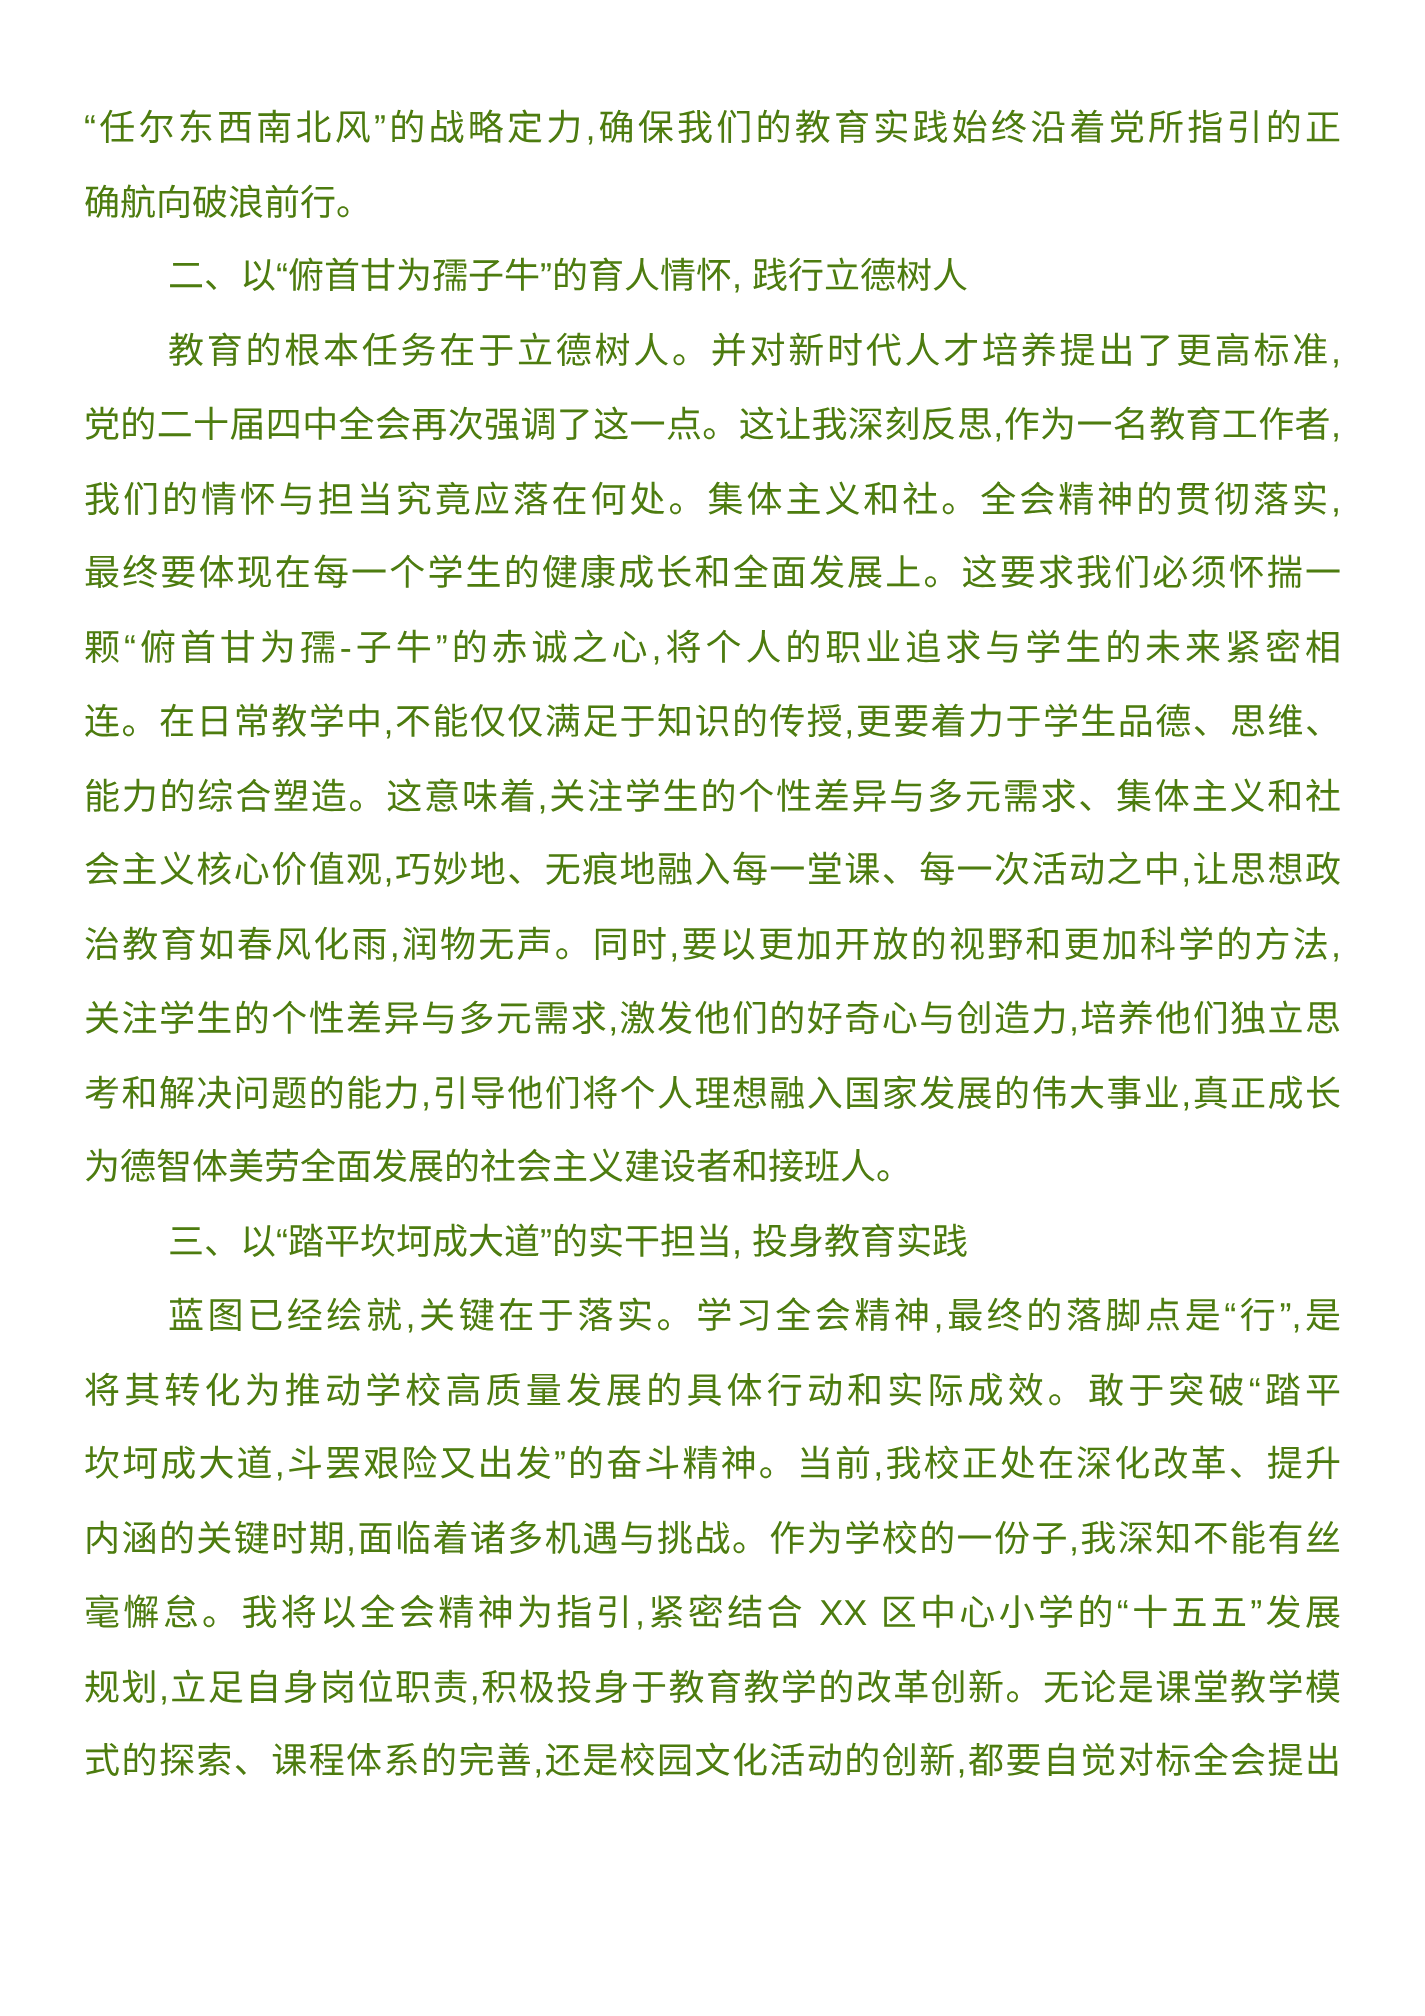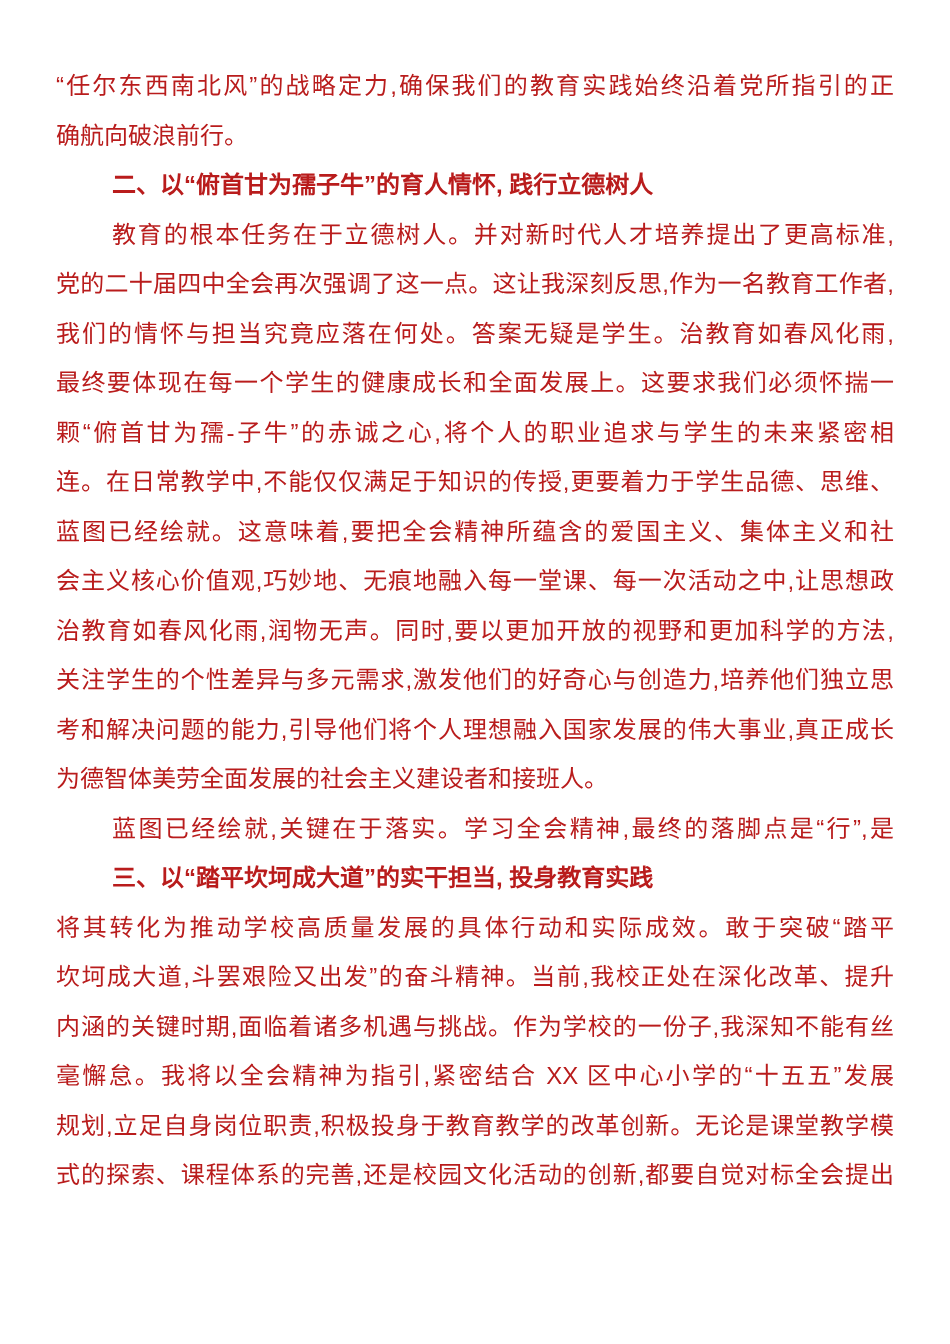--- a/index.html
+++ b/index.html
@@ -11,61 +11,61 @@
     width: 950px;
     height: 1344px;
     overflow: hidden;
   }
   .page {
     box-sizing: border-box;
     width: 950px;
     height: 1142px;
     padding: 61px 56px 0 56px;
     background: #ffffff;
-    color: #b91c1c;
+    color: #4d7c0f;
     font-family: "Liberation Sans", sans-serif;
     font-size: 24px;
     line-height: 49.5px;
   }
   .line {
     text-align: justify;
     text-align-last: justify;
     text-justify: inter-character;
   }
   .line.natural {
     text-align: right;
     text-align-last: left;
   }
   .line.indent {
     text-indent: 56px;
   }
   .line.heading {
-    font-weight: 700;
+    font-weight: 400;
   }
 </style>
 </head>
 <body>
 
 <div class="page">
   <div class="line">“任尔东西南北风”的战略定力,确保我们的教育实践始终沿着党所指引的正</div>
   <div class="line natural">确航向破浪前行。</div>
   <div class="line natural indent heading">二、以“俯首甘为孺子牛”的育人情怀, 践行立德树人</div>
   <div class="line indent">教育的根本任务在于立德树人。并对新时代人才培养提出了更高标准,</div>
   <div class="line">党的二十届四中全会再次强调了这一点。这让我深刻反思,作为一名教育工作者,</div>
-  <div class="line">我们的情怀与担当究竟应落在何处。答案无疑是学生。治教育如春风化雨,</div>
+  <div class="line">我们的情怀与担当究竟应落在何处。集体主义和社。全会精神的贯彻落实,</div>
   <div class="line">最终要体现在每一个学生的健康成长和全面发展上。这要求我们必须怀揣一</div>
   <div class="line">颗“俯首甘为孺-子牛”的赤诚之心,将个人的职业追求与学生的未来紧密相</div>
   <div class="line">连。在日常教学中,不能仅仅满足于知识的传授,更要着力于学生品德、思维、</div>
-  <div class="line">蓝图已经绘就。这意味着,要把全会精神所蕴含的爱国主义、集体主义和社</div>
+  <div class="line">能力的综合塑造。这意味着,关注学生的个性差异与多元需求、集体主义和社</div>
   <div class="line">会主义核心价值观,巧妙地、无痕地融入每一堂课、每一次活动之中,让思想政</div>
   <div class="line">治教育如春风化雨,润物无声。同时,要以更加开放的视野和更加科学的方法,</div>
   <div class="line">关注学生的个性差异与多元需求,激发他们的好奇心与创造力,培养他们独立思</div>
   <div class="line">考和解决问题的能力,引导他们将个人理想融入国家发展的伟大事业,真正成长</div>
   <div class="line natural">为德智体美劳全面发展的社会主义建设者和接班人。</div>
+  <div class="line natural indent heading">三、以“踏平坎坷成大道”的实干担当, 投身教育实践</div>
   <div class="line indent">蓝图已经绘就,关键在于落实。学习全会精神,最终的落脚点是“行”,是</div>
-  <div class="line natural indent heading">三、以“踏平坎坷成大道”的实干担当, 投身教育实践</div>
   <div class="line">将其转化为推动学校高质量发展的具体行动和实际成效。敢于突破“踏平</div>
   <div class="line">坎坷成大道,斗罢艰险又出发”的奋斗精神。当前,我校正处在深化改革、提升</div>
   <div class="line">内涵的关键时期,面临着诸多机遇与挑战。作为学校的一份子,我深知不能有丝</div>
   <div class="line">毫懈怠。我将以全会精神为指引,紧密结合 XX 区中心小学的“十五五”发展</div>
   <div class="line">规划,立足自身岗位职责,积极投身于教育教学的改革创新。无论是课堂教学模</div>
   <div class="line">式的探索、课程体系的完善,还是校园文化活动的创新,都要自觉对标全会提出</div>
 </div>
 
 </body></html>

